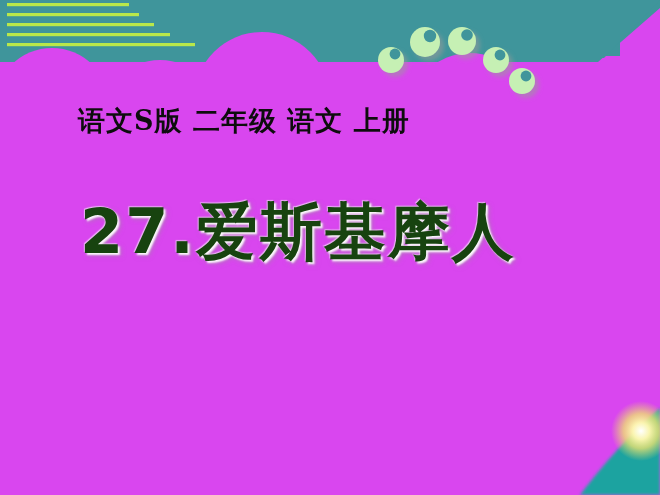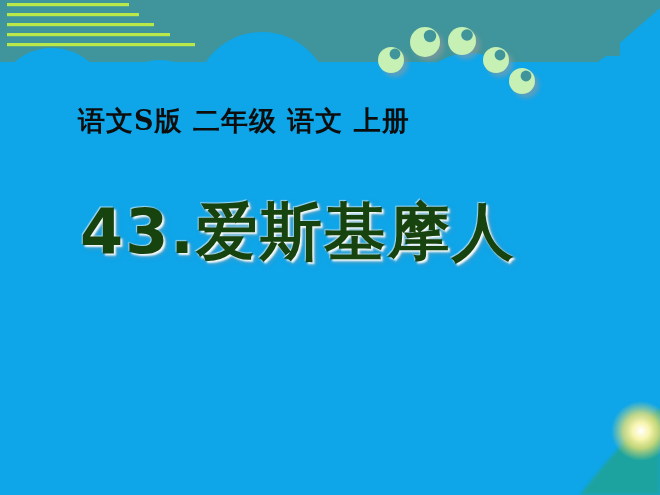--- a/index.html
+++ b/index.html
@@ -10,21 +10,21 @@
   }
   body {
     font-family: "Liberation Sans", sans-serif;
   }
 
   #slide {
     position: relative;
     width: 660px;
     height: 495px;
     overflow: hidden;
-    background: #0ea5e9;
+    background: #d946ef;
   }
 
   
   .art {
     position: absolute;
     inset: 0;
     width: 660px;
     height: 495px;
   }
 
@@ -145,16 +145,16 @@
     </g>
 
     <g>
       <path filter="url(#softEdge)" d="M 660 408 C 640 425 610 455 580 495 L 660 495 Z" fill="#1fa3a0"></path>
       <circle cx="641" cy="431" r="30" fill="url(#sunGlow)"></circle>
     </g>
   </svg>
 
   <div class="subtitle">语文S版 二年级 语文 上册</div>
 
-  <div class="main-title">43.爱斯基摩人</div>
+  <div class="main-title">27.爱斯基摩人</div>
 
 
 </div>
 
 </body></html>

